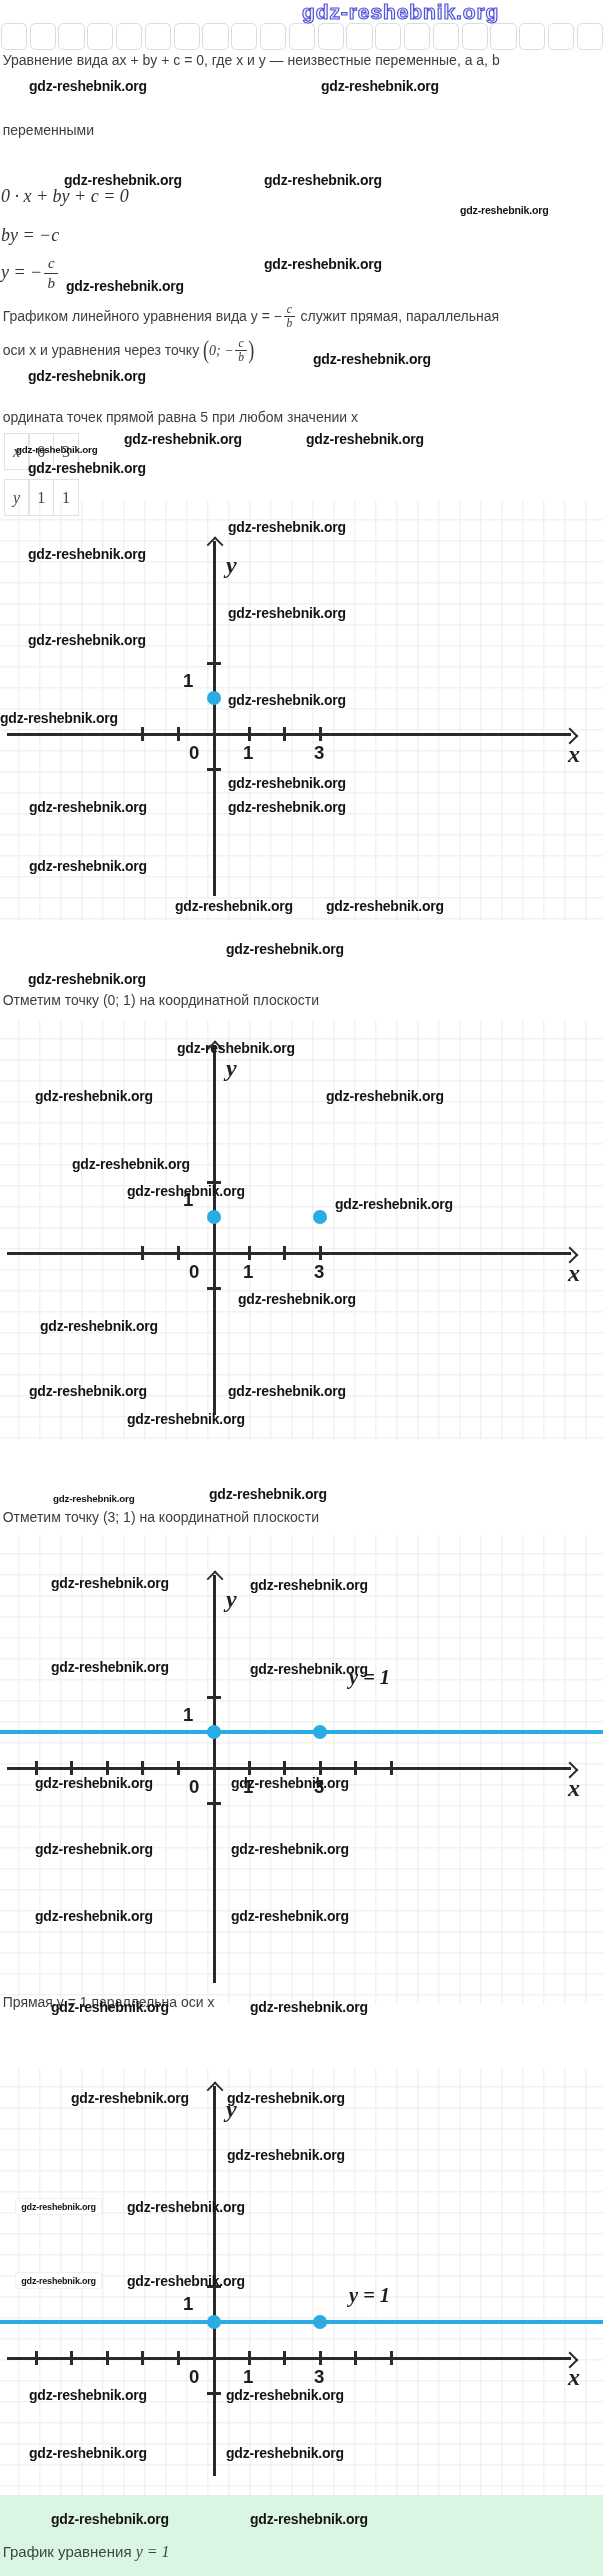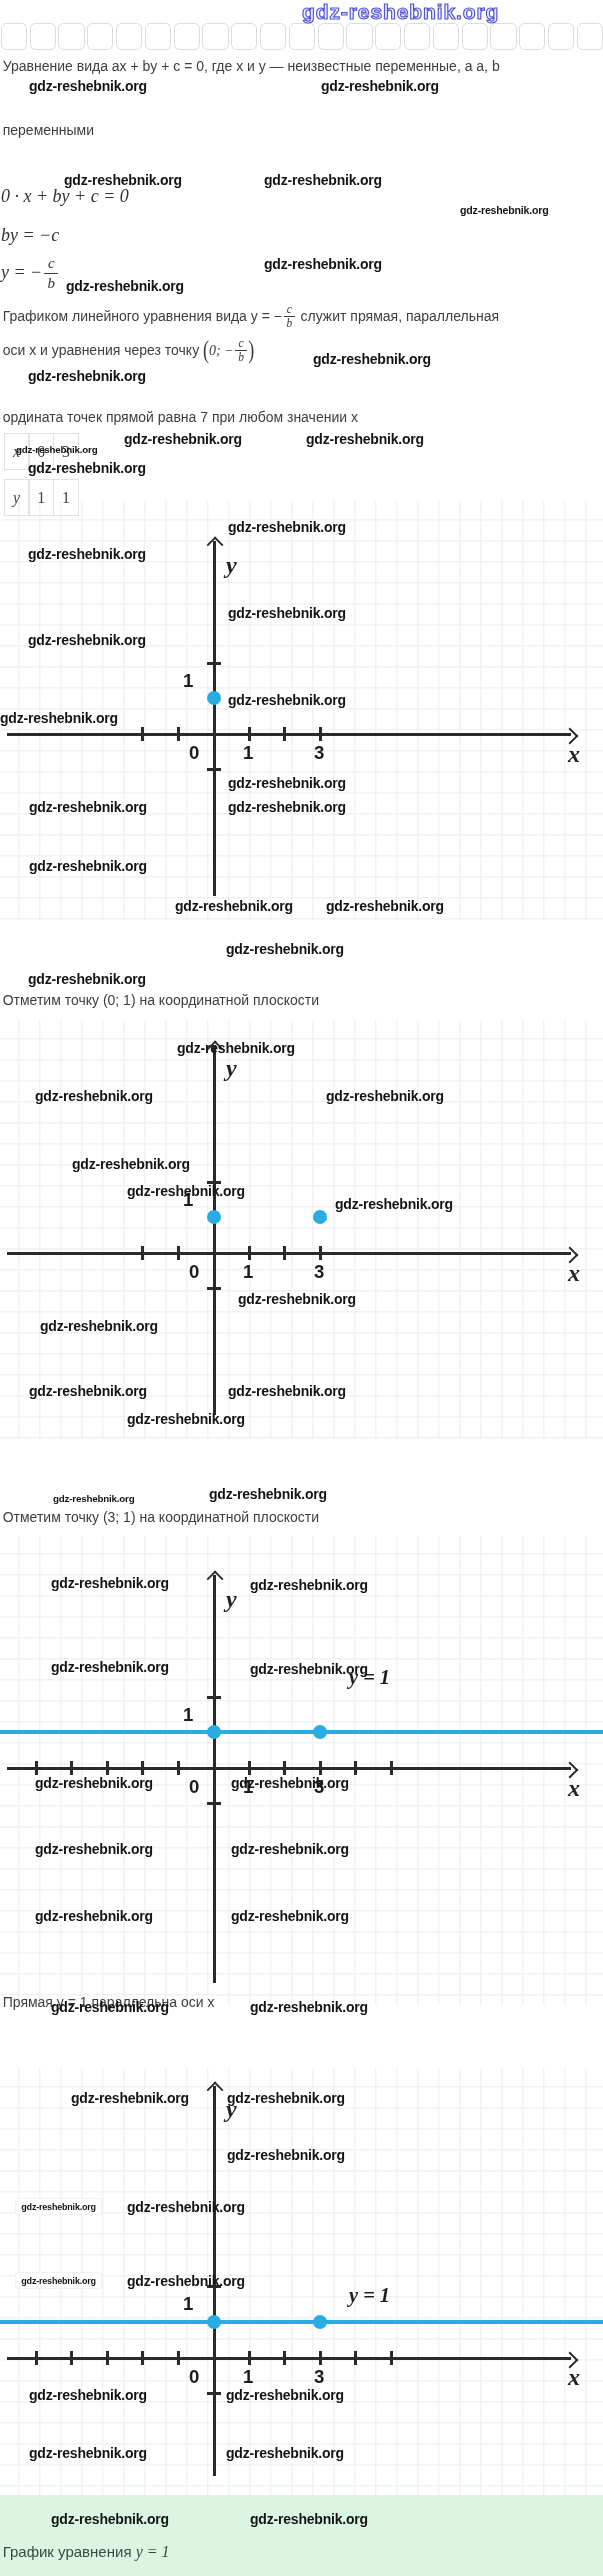--- a/index.html
+++ b/index.html
@@ -86,33 +86,33 @@
       <div class="box"></div>
       <div class="box"></div>
       <div class="box"></div>
       <div class="box"></div>
       <div class="box"></div>
       <div class="box"></div>
       <div class="box"></div>
       <div class="box"></div>
     </div>
 
-  <p class="para" style="top:58px">Уравнение вида ax + by + c = 0, где x и y — неизвестные переменные, а a, b</p>
+  <p class="para" style="top:52px">Уравнение вида ax + by + c = 0, где x и y — неизвестные переменные, а a, b</p>
   <p class="para" style="top:122px">переменными</p>
 
   <p class="formula" style="top:186px">0 · x + by + c = 0</p>
   <p class="formula" style="top:225px">by = −c</p>
 
   <p class="formula" style="top:256px"><span>y = −</span><span class="frac"><span class="num">c</span><span class="bar"></span><span class="den">b</span></span></p>
 
   <p class="para" style="top:304px"><span>Графиком линейного уравнения вида y = −</span><span class="ifrac"><span class="num">c</span><span class="bar"></span><span class="den">b</span></span><span> служит прямая, параллельная</span></p>
 
   <p class="para" style="top:338px"><span>оси x и уравнения через точку </span><span class="bp">(</span><span class="math">0; −</span><span class="ifrac"><span class="num">c</span><span class="bar"></span><span class="den">b</span></span><span class="bp">)</span></p>
 
-  <p class="para" style="top:409px">ордината точек прямой равна 7 при любом значении x</p>
+  <p class="para" style="top:409px">ордината точек прямой равна 5 при любом значении x</p>
 
   <div class="trow" style="top:433px">
     <div class="tcell it">x</div>
     <div class="tcell">0</div>
     <div class="tcell">3</div>
   </div>
   <div class="trow" style="top:479px">
     <div class="tcell it">y</div>
     <div class="tcell">1</div>
     <div class="tcell">1</div>

